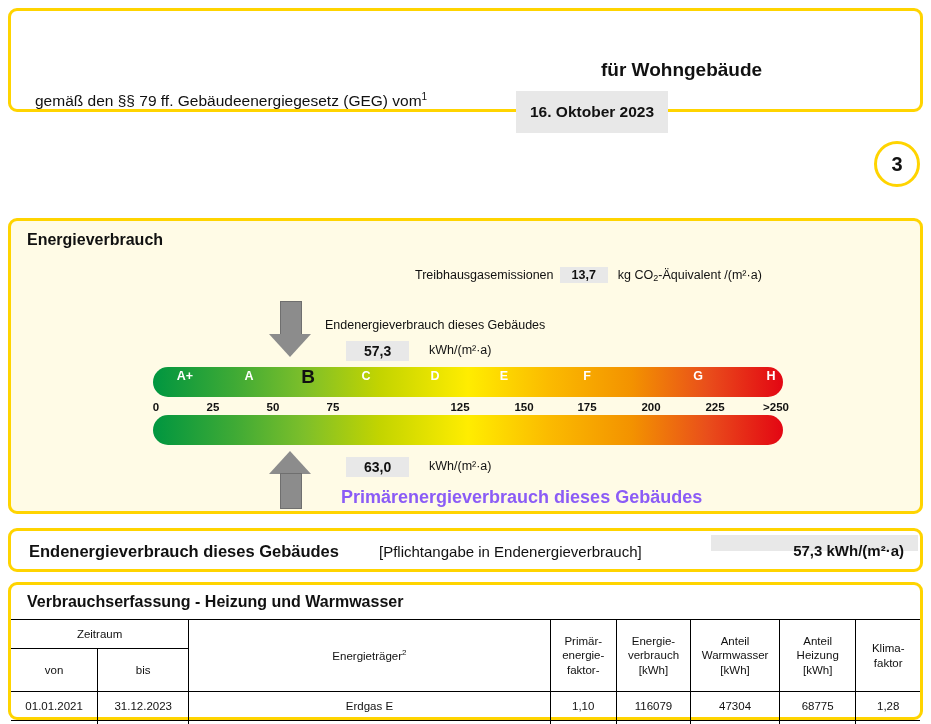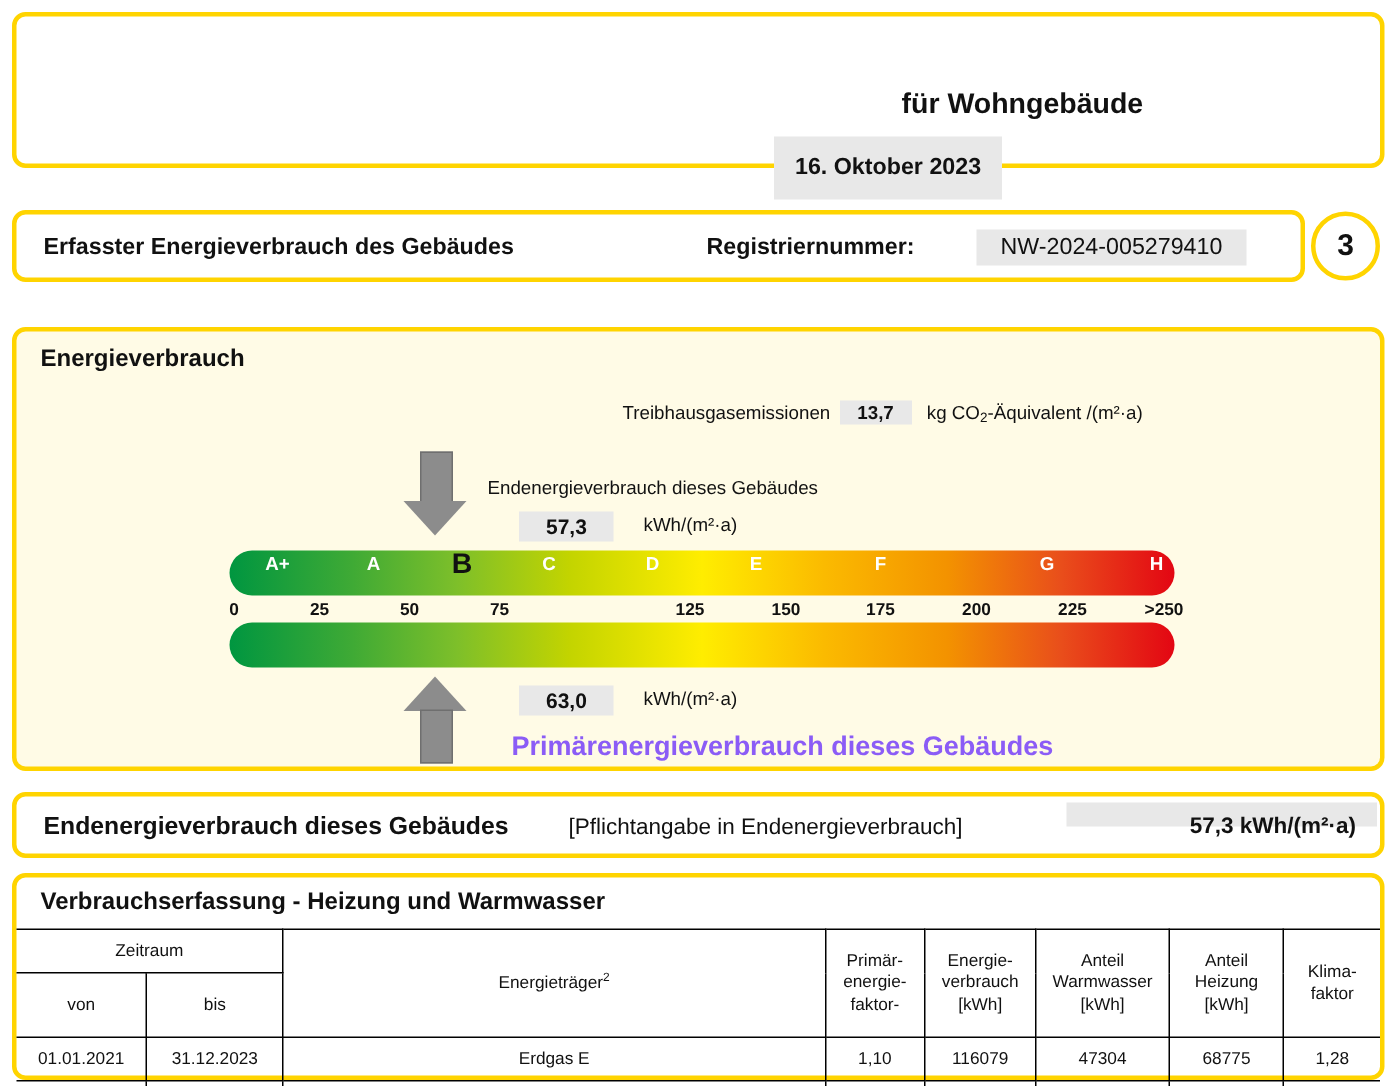--- a/index.html
+++ b/index.html
@@ -209,28 +209,26 @@
   .zeitraum-head{border-bottom:1px solid #000;}
   .t-sup{font-size:8px;vertical-align:super;}
 </style>
 </head>
 <body>
 
 <div class="page">
 
   <div class="ybox" id="header">
     <div class="title-sub">für Wohngebäude</div>
+    <div class="title-law">
+      <span>gemäß den §§ 79 ff. Gebäudeenergiegesetz (GEG) vom</span><sup>1</sup>
+    </div>
     <div class="date-box">16. Oktober 2023</div>
   </div>
 
-  <div class="ybox" id="regbar">
-    <div class="reg-left">Erfasster Energieverbrauch des Gebäudes</div>
-    <div class="reg-label">Registriernummer:</div>
-    <div class="reg-value">NW-2024-005279410</div>
-  </div>
   <div id="pagecircle">
     <span>3</span>
   </div>
 
   <div class="ybox" id="panel">
     <div class="panel-title">Energieverbrauch</div>
 
     <div class="ghg-row">
       <span>Treibhausgasemissionen</span><span class="ghg-val">13,7</span><span class="ghg-unit"><span>kg CO</span><span class="sub">2</span><span>-Äquivalent /(m²·a)</span></span>
     </div>

